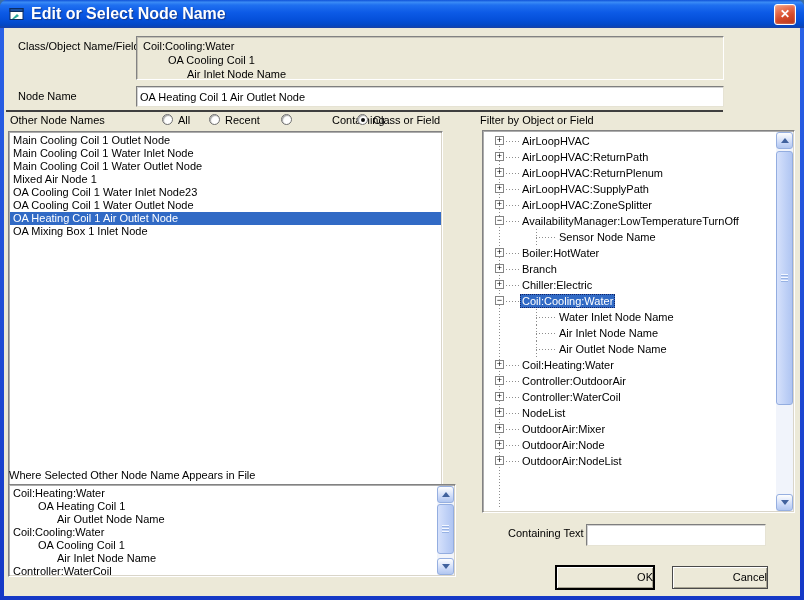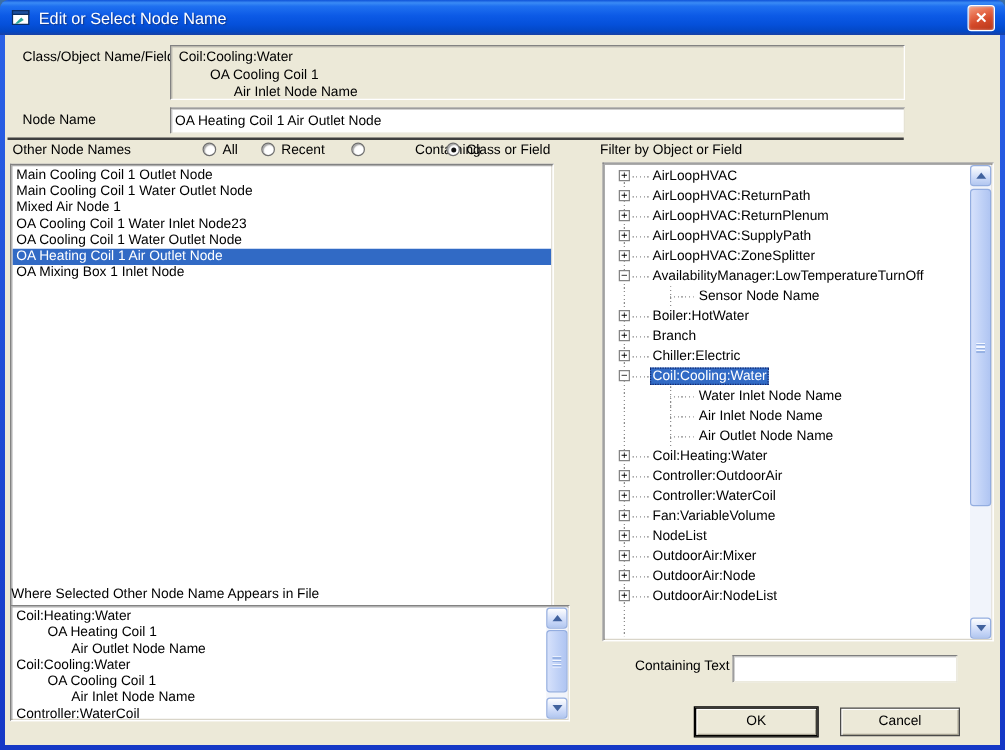--- a/index.html
+++ b/index.html
@@ -10,21 +10,21 @@
     background:linear-gradient(180deg,#2a63e8,#1538c6);
     font-family:"Liberation Sans",sans-serif;font-size:11px;color:#000;
   }
   
   .titlebar{
     position:absolute;left:0;top:0;right:0;height:28px;
     background:linear-gradient(180deg,#0f52d8 0%,#3a8bf5 8%,#1f70f0 18%,#0c5ae6 45%,#0550da 70%,#0347c4 90%,#1941a5 100%);
     display:flex;align-items:center;
   }
   .ticon{margin-left:9px;width:16px;height:16px;flex:0 0 auto;}
-  .ttext{margin-left:6px;color:#fff;font-weight:normal;font-size:13px;text-shadow:1px 1px 1px #153a8c;white-space:nowrap;}
+  .ttext{margin-left:6px;color:#fff;font-weight:bold;font-size:16px;text-shadow:1px 1px 1px #153a8c;white-space:nowrap;}
   .closebtn{
     position:absolute;right:8px;top:4px;width:22px;height:21px;border-radius:3px;
     border:1px solid #fff;
     background:linear-gradient(160deg,#f3a183 0%,#e66a4a 35%,#d44a2a 60%,#b83418 100%);
     color:#fff;font-weight:bold;font-size:12px;line-height:19px;text-align:center;
     box-shadow:inset 0 0 2px rgba(255,255,255,.6);
     cursor:default;
   }
   
   .client{position:absolute;left:4px;top:28px;width:796px;height:568px;background:#ece9d8;}
@@ -113,21 +113,21 @@
     position:absolute;left:0;width:17px;border-radius:3px;
     background:linear-gradient(90deg,#d6e1fb,#bed0f6 60%,#b0c5f2);
     border:1px solid #93ade0;
   }
   .sbthumb::after{
     content:'';position:absolute;left:4px;right:4px;top:50%;height:9px;margin-top:-4px;
     background:repeating-linear-gradient(180deg,#f4f8ff 0 1px,#97b2e4 1px 2px,transparent 2px 3px);
   }
   
   .btn{
-    position:absolute;height:23px;background:#ece9d8;text-align:center;line-height:21px;font-size:11px;
+    position:absolute;height:23px;background:#ece9d8;text-align:right;line-height:21px;font-size:11px;
     border:1px solid #4a4a4a;box-shadow:inset 1px 1px 0 #fff, inset -1px -1px 0 #a8a492;
     cursor:default;
   }
   .btn.default{border:1px solid #000;box-shadow:0 0 0 1px #000, inset 1px 1px 0 #fff, inset -1px -1px 0 #a8a492;}
 </style>
 </head>
 <body>
 
 <div id="win">
 
@@ -182,20 +182,21 @@
           <span class="rcircle"></span>
           <span>Class or Field</span>
         </div>
       </div>
     <div class="lbl" style="left:476px;top:86px">Filter by Object or Field</div>
 
     <div class="sunken" style="left:4px;top:103px;width:435px;height:363px">
       <div class="listrows">
 
       <div class="lrow"><span>Main Cooling Coil 1 Outlet Node</span></div>
+          <div class="lrow"><span>Main Cooling Coil 1 Water Inlet Node</span></div>
           <div class="lrow"><span>Main Cooling Coil 1 Water Outlet Node</span></div>
           <div class="lrow"><span>Mixed Air Node 1</span></div>
           <div class="lrow"><span>OA Cooling Coil 1 Water Inlet Node23</span></div>
           <div class="lrow"><span>OA Cooling Coil 1 Water Outlet Node</span></div>
           <div class="lrow sel"><span>OA Heating Coil 1 Air Outlet Node</span></div>
           <div class="lrow"><span>OA Mixing Box 1 Inlet Node</span></div>
         </div>
     </div>
 
     <div class="sunken" style="left:478px;top:102px;width:313px;height:383px">
@@ -281,24 +282,20 @@
           <div class="trow gplus">
             <span class="pm"></span>
             <span class="tlabel">Controller:OutdoorAir</span>
           </div>
 
           <div class="trow gplus">
             <span class="pm"></span>
             <span class="tlabel">Controller:WaterCoil</span>
           </div>
 
-          <div class="trow gplus">
-            <span class="pm"></span>
-            <span class="tlabel">Fan:VariableVolume</span>
-          </div>
 
           <div class="trow gplus">
             <span class="pm"></span>
             <span class="tlabel">NodeList</span>
           </div>
 
           <div class="trow gplus">
             <span class="pm"></span>
             <span class="tlabel">OutdoorAir:Mixer</span>
           </div>

